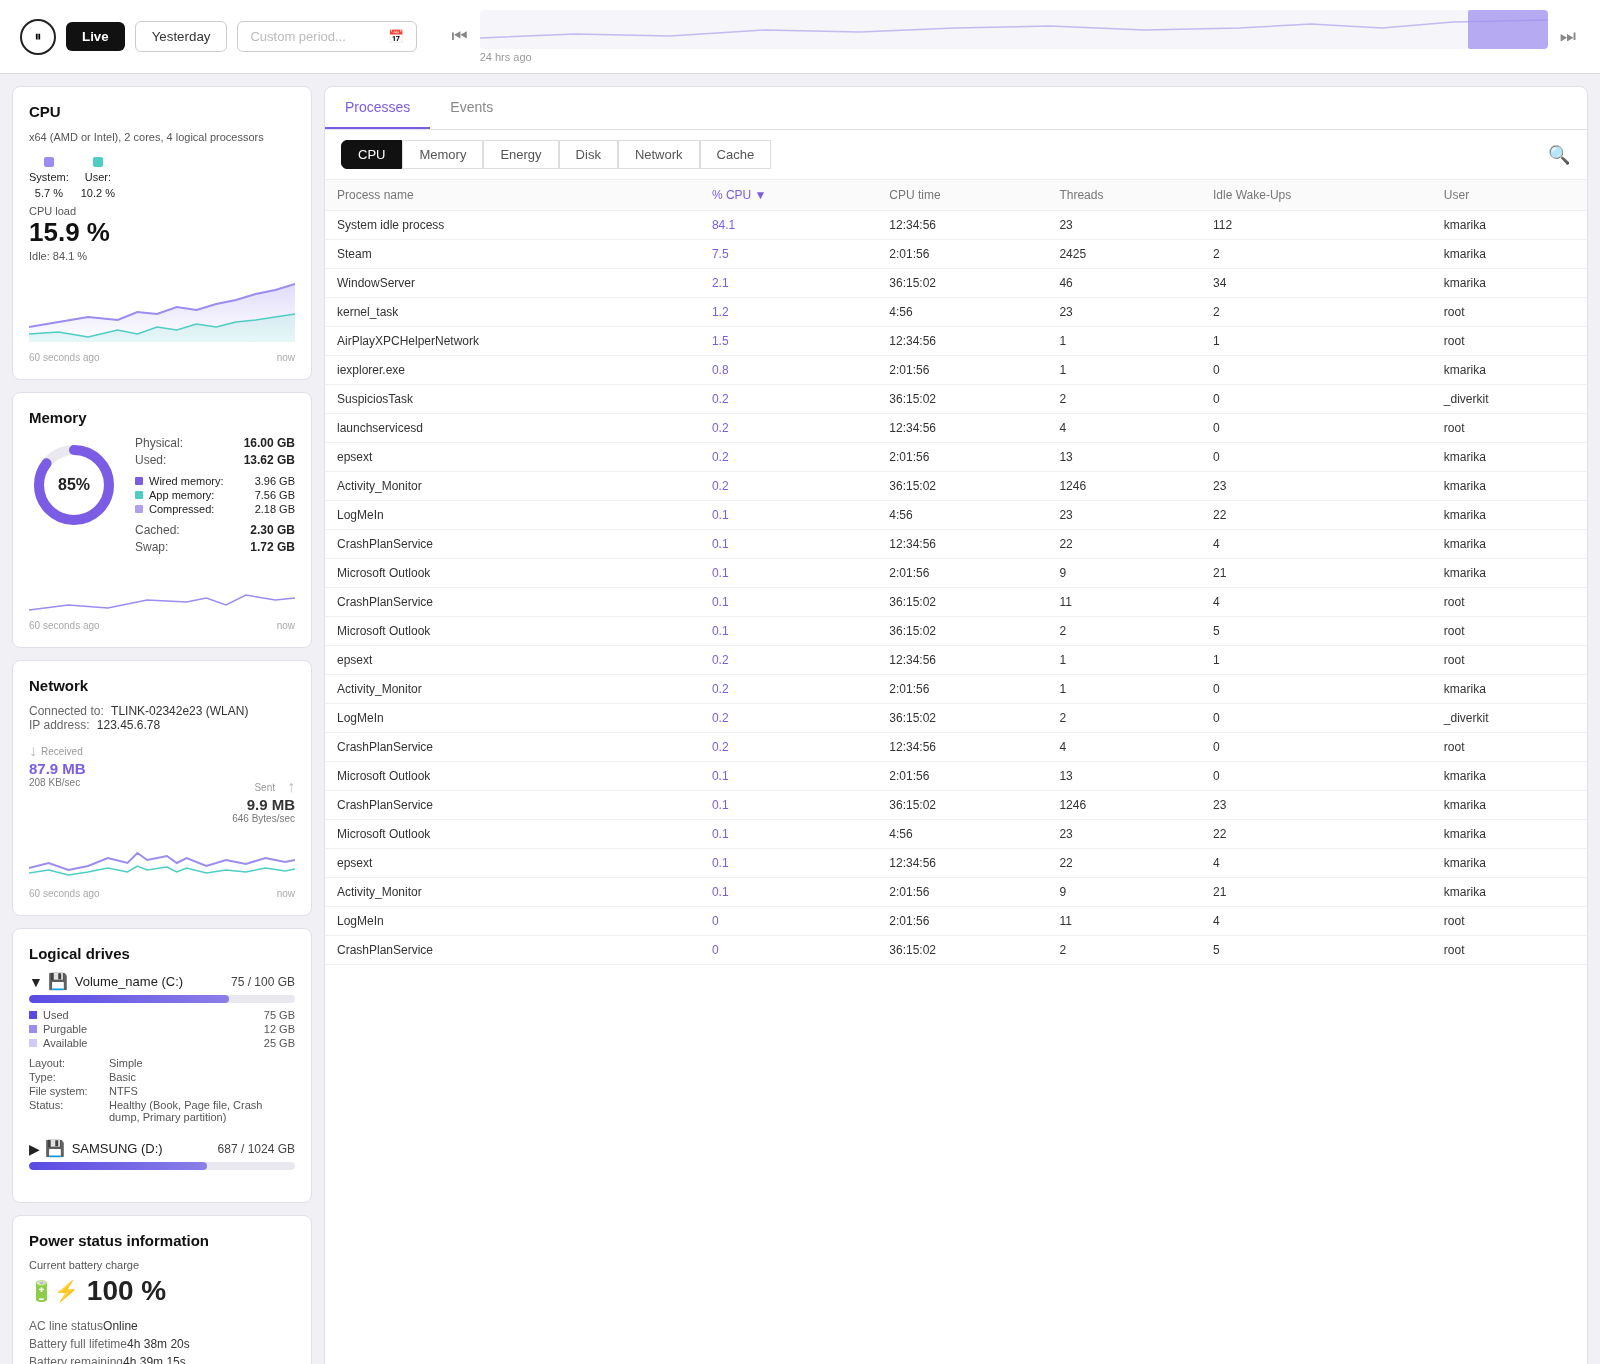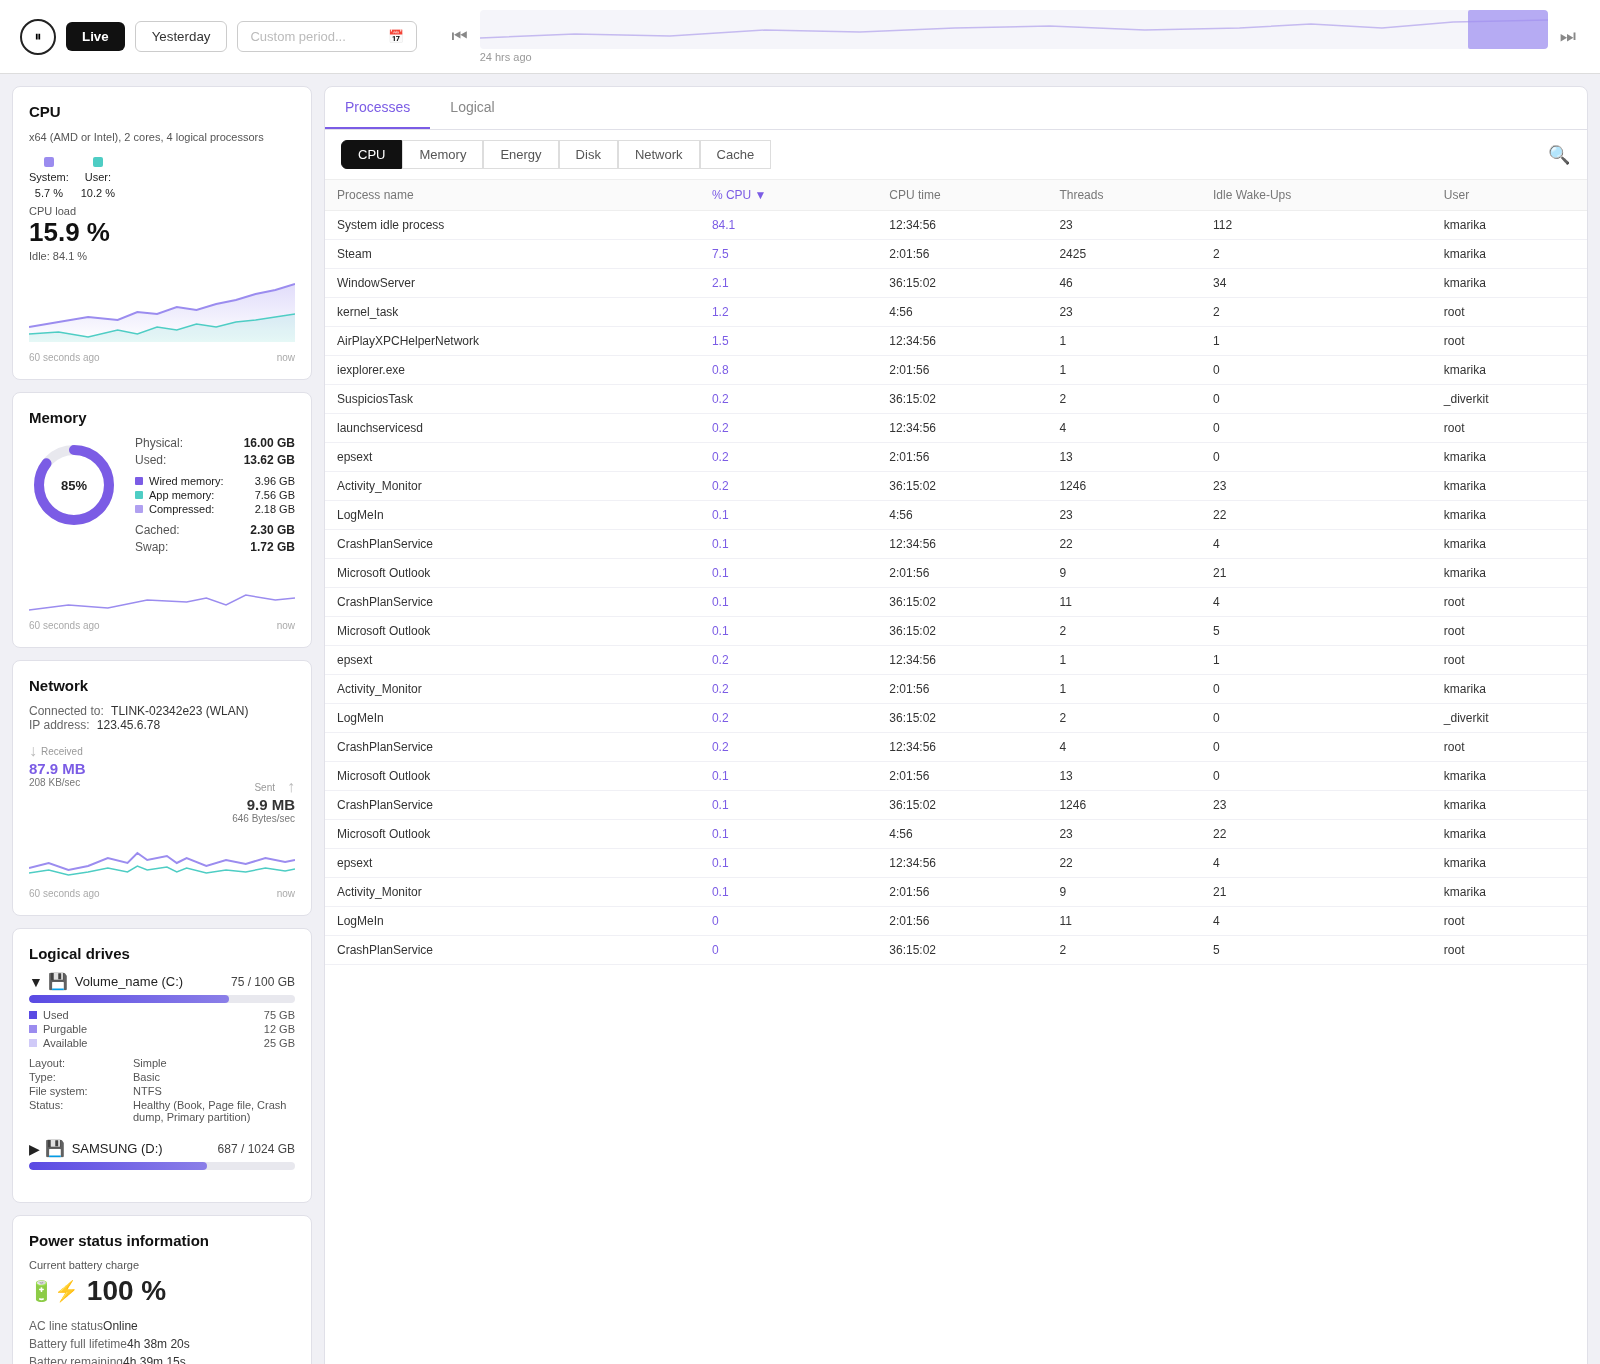--- a/index.html
+++ b/index.html
@@ -68,21 +68,21 @@
     .legend-item { display: flex; align-items: center; gap: 4px; font-size: 11px; flex-direction: column; }
     .legend-dot { width: 10px; height: 10px; border-radius: 2px; }
     .cpu-load-label { font-size: 11px; color: #555; margin-top: 4px; }
     .cpu-load-value { font-size: 26px; font-weight: 700; color: #111; }
     .cpu-idle { font-size: 11px; color: #555; margin-top: 2px; }
     .cpu-chart { height: 80px; margin-top: 10px; }
 
     
     .memory-card-inner { display: flex; gap: 16px; }
     .donut-wrap { position: relative; width: 90px; height: 90px; flex-shrink: 0; margin-top: 4px; }
-    .donut-label { position: absolute; top: 50%; left: 50%; transform: translate(-50%,-50%); font-size: 13px; font-weight: 700; }
+    .donut-label { position: absolute; top: 50%; left: 50%; transform: translate(-50%,-50%); font-size: 16px; font-weight: 700; }
     .memory-details { flex: 1; font-size: 12px; }
     .mem-row { display: flex; justify-content: space-between; margin-bottom: 3px; }
     .mem-row span:first-child { color: #555; }
     .mem-row span:last-child { font-weight: 600; }
     .mem-section { margin-bottom: 8px; }
     .mem-legend-item { display: flex; align-items: center; gap: 6px; margin-bottom: 2px; font-size: 11px; }
     .mem-dot { width: 8px; height: 8px; border-radius: 1px; flex-shrink: 0; }
     .memory-chart { height: 50px; margin-top: 8px; }
 
     
@@ -100,21 +100,21 @@
     .drive-item { margin-bottom: 16px; }
     .drive-header { display: flex; align-items: center; justify-content: space-between; margin-bottom: 4px; }
     .drive-name { display: flex; align-items: center; gap: 6px; font-size: 13px; font-weight: 500; }
     .drive-size { font-size: 12px; color: #444; }
     .drive-bar-bg { height: 8px; background: #e8e8ee; border-radius: 4px; overflow: hidden; margin-bottom: 6px; }
     .drive-bar-fill { height: 100%; background: linear-gradient(90deg, #5a4ae3, #8b7fe8); border-radius: 4px; }
     .drive-legend { font-size: 11px; color: #555; }
     .drive-legend-item { display: flex; align-items: center; gap: 6px; margin-bottom: 2px; }
     .dl-dot { width: 8px; height: 8px; flex-shrink: 0; }
     .drive-details { margin-top: 8px; font-size: 11px; color: #555; }
-    .drive-detail-row { display: flex; gap: 24px; margin-bottom: 2px; }
+    .drive-detail-row { display: flex; gap: 0; margin-bottom: 2px; }
     .drive-detail-label { min-width: 80px; }
 
     
     .power-battery-label { font-size: 11px; color: #555; margin-bottom: 4px; }
     .power-battery-value { font-size: 28px; font-weight: 700; display: flex; align-items: center; gap: 8px; margin-bottom: 10px; }
     .battery-icon { font-size: 20px; }
     .power-table { font-size: 12px; width: 100%; }
     .power-row { display: flex; padding: 2px 0; }
     .power-row-label { color: #666; }
     .power-row-value { color: #333; font-weight: 500; }
@@ -411,21 +411,21 @@
           <span class="power-row-value" style="text-align:right; max-width:140px;">High (battery capacity above 66%)</span>
         </div>
       </div>
     </div>
 
   </div>
 
   <div class="right-col">
     <div class="panel-tabs">
       <div class="panel-tab active">Processes</div>
-      <div class="panel-tab">Logical</div>
+      <div class="panel-tab">Events</div>
     </div>
 
     <div class="process-filters">
       <button class="filter-btn active">CPU</button>
       <button class="filter-btn">Memory</button>
       <button class="filter-btn">Energy</button>
       <button class="filter-btn">Disk</button>
       <button class="filter-btn">Network</button>
       <button class="filter-btn">Cache</button>
       <button class="filter-search">🔍</button>

